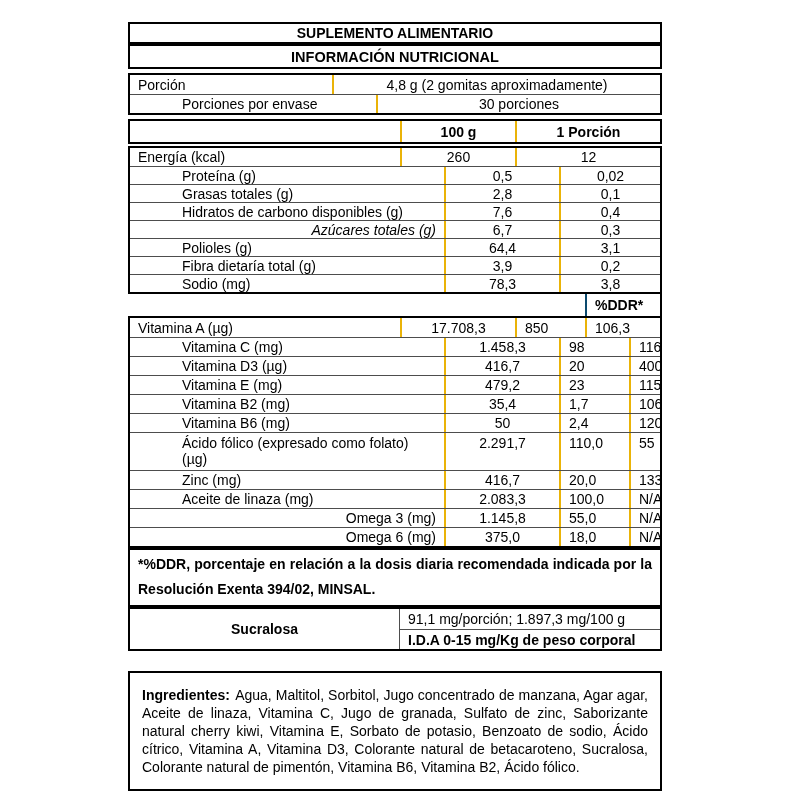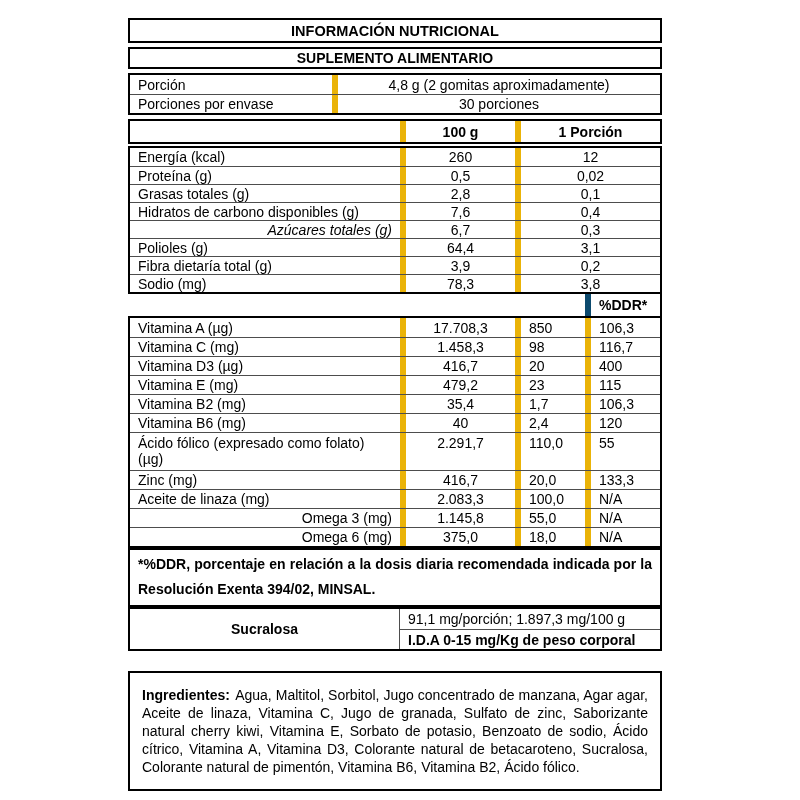--- a/index.html
+++ b/index.html
@@ -15,54 +15,54 @@
   .title-box { height: 25px; display: flex; align-items: center; justify-content: center;
                font-weight: bold; font-size: 14.5px; }
   .subtitle-box { height: 22px; display: flex; align-items: center; justify-content: center;
                font-weight: bold; font-size: 14px; }
 
   .cell { display: flex; align-items: center; padding: 0 8px; overflow: hidden; }
   .center { justify-content: center; padding: 0 2px; }
   .rightlab { justify-content: flex-end; text-align: right; }
   .sub { font-style: italic; justify-content: flex-end; text-align: right; }
   .bold { font-weight: bold; }
-  .vline { border-left: 6px solid #eab308; }
-  .hline { border-top: 1px solid #4d4d4d; }
+  .vline { border-left: 2px solid #eab308; }
+  .hline { border-top: 1px solid #4d4d4d; padding-left: 44px; }
 
   .srow { display: grid; grid-template-columns: 202px 1fr; height: 19px; }
   .colhead { display: grid; grid-template-columns: 270px 115px 1fr; height: 25px; }
   .mrow { display: grid; grid-template-columns: 270px 115px 1fr; height: 18px; }
   .vrow { display: grid; grid-template-columns: 270px 115px 70px 1fr; height: 19px; }
   .vrow.tall { height: 38px; }
   .vrow.tall .cell { align-items: flex-start; padding-top: 2px; line-height: 16px; }
 
   .ddr-row { display: grid; grid-template-columns: 457px 1fr; height: 22px; }
-  .ddr-cell { border-left: 6px solid #0c4a6e; border-right: 2px solid #000; font-weight: bold;
+  .ddr-cell { border-left: 2px solid #0c4a6e; border-right: 2px solid #000; font-weight: bold;
               display: flex; align-items: center; padding: 0 8px; }
 
   .footnote { padding: 2px 8px 3px 8px; font-weight: bold; text-align: justify;
               line-height: 25px; }
 
   .sucra { display: grid; grid-template-columns: 270px 1fr; }
   .sucra-label { display: flex; align-items: center; justify-content: center;
                  font-weight: bold; border-right: 1px solid #4d4d4d; }
   .sucra-line { height: 20px; display: flex; align-items: center; padding: 0 8px; white-space: nowrap; }
 
   .ingredients { padding: 13px 12px; }
   .ing-text { text-align: justify; line-height: 18px; }
   .ing-text .bold { margin-right: 2px; }
 </style>
 </head>
 <body>
 
 <div class="sheet">
 
+  <div class="box subtitle-box mt4">SUPLEMENTO ALIMENTARIO</div>
+
   <div class="box title-box">INFORMACIÓN NUTRICIONAL</div>
-
-  <div class="box subtitle-box mt4">SUPLEMENTO ALIMENTARIO</div>
 
   <div class="box mt4">
     <div class="srow">
       <div class="cell">Porción</div>
       <div class="cell center vline">4,8 g (2 gomitas aproximadamente)</div>
     </div>
     <div class="srow hline">
       <div class="cell">Porciones por envase</div>
       <div class="cell center vline">30 porciones</div>
     </div>
@@ -148,21 +148,21 @@
       <div class="cell vline">115</div>
     </div>
     <div class="vrow hline">
       <div class="cell">Vitamina B2 (mg)</div>
       <div class="cell center vline">35,4</div>
       <div class="cell vline">1,7</div>
       <div class="cell vline">106,3</div>
     </div>
     <div class="vrow hline">
       <div class="cell">Vitamina B6 (mg)</div>
-      <div class="cell center vline">40</div>
+      <div class="cell center vline">50</div>
       <div class="cell vline">2,4</div>
       <div class="cell vline">120</div>
     </div>
     <div class="vrow tall hline">
       <div class="cell">Ácido fólico (expresado como folato) (µg)</div>
       <div class="cell center vline">2.291,7</div>
       <div class="cell vline">110,0</div>
       <div class="cell vline">55</div>
     </div>
     <div class="vrow hline">

